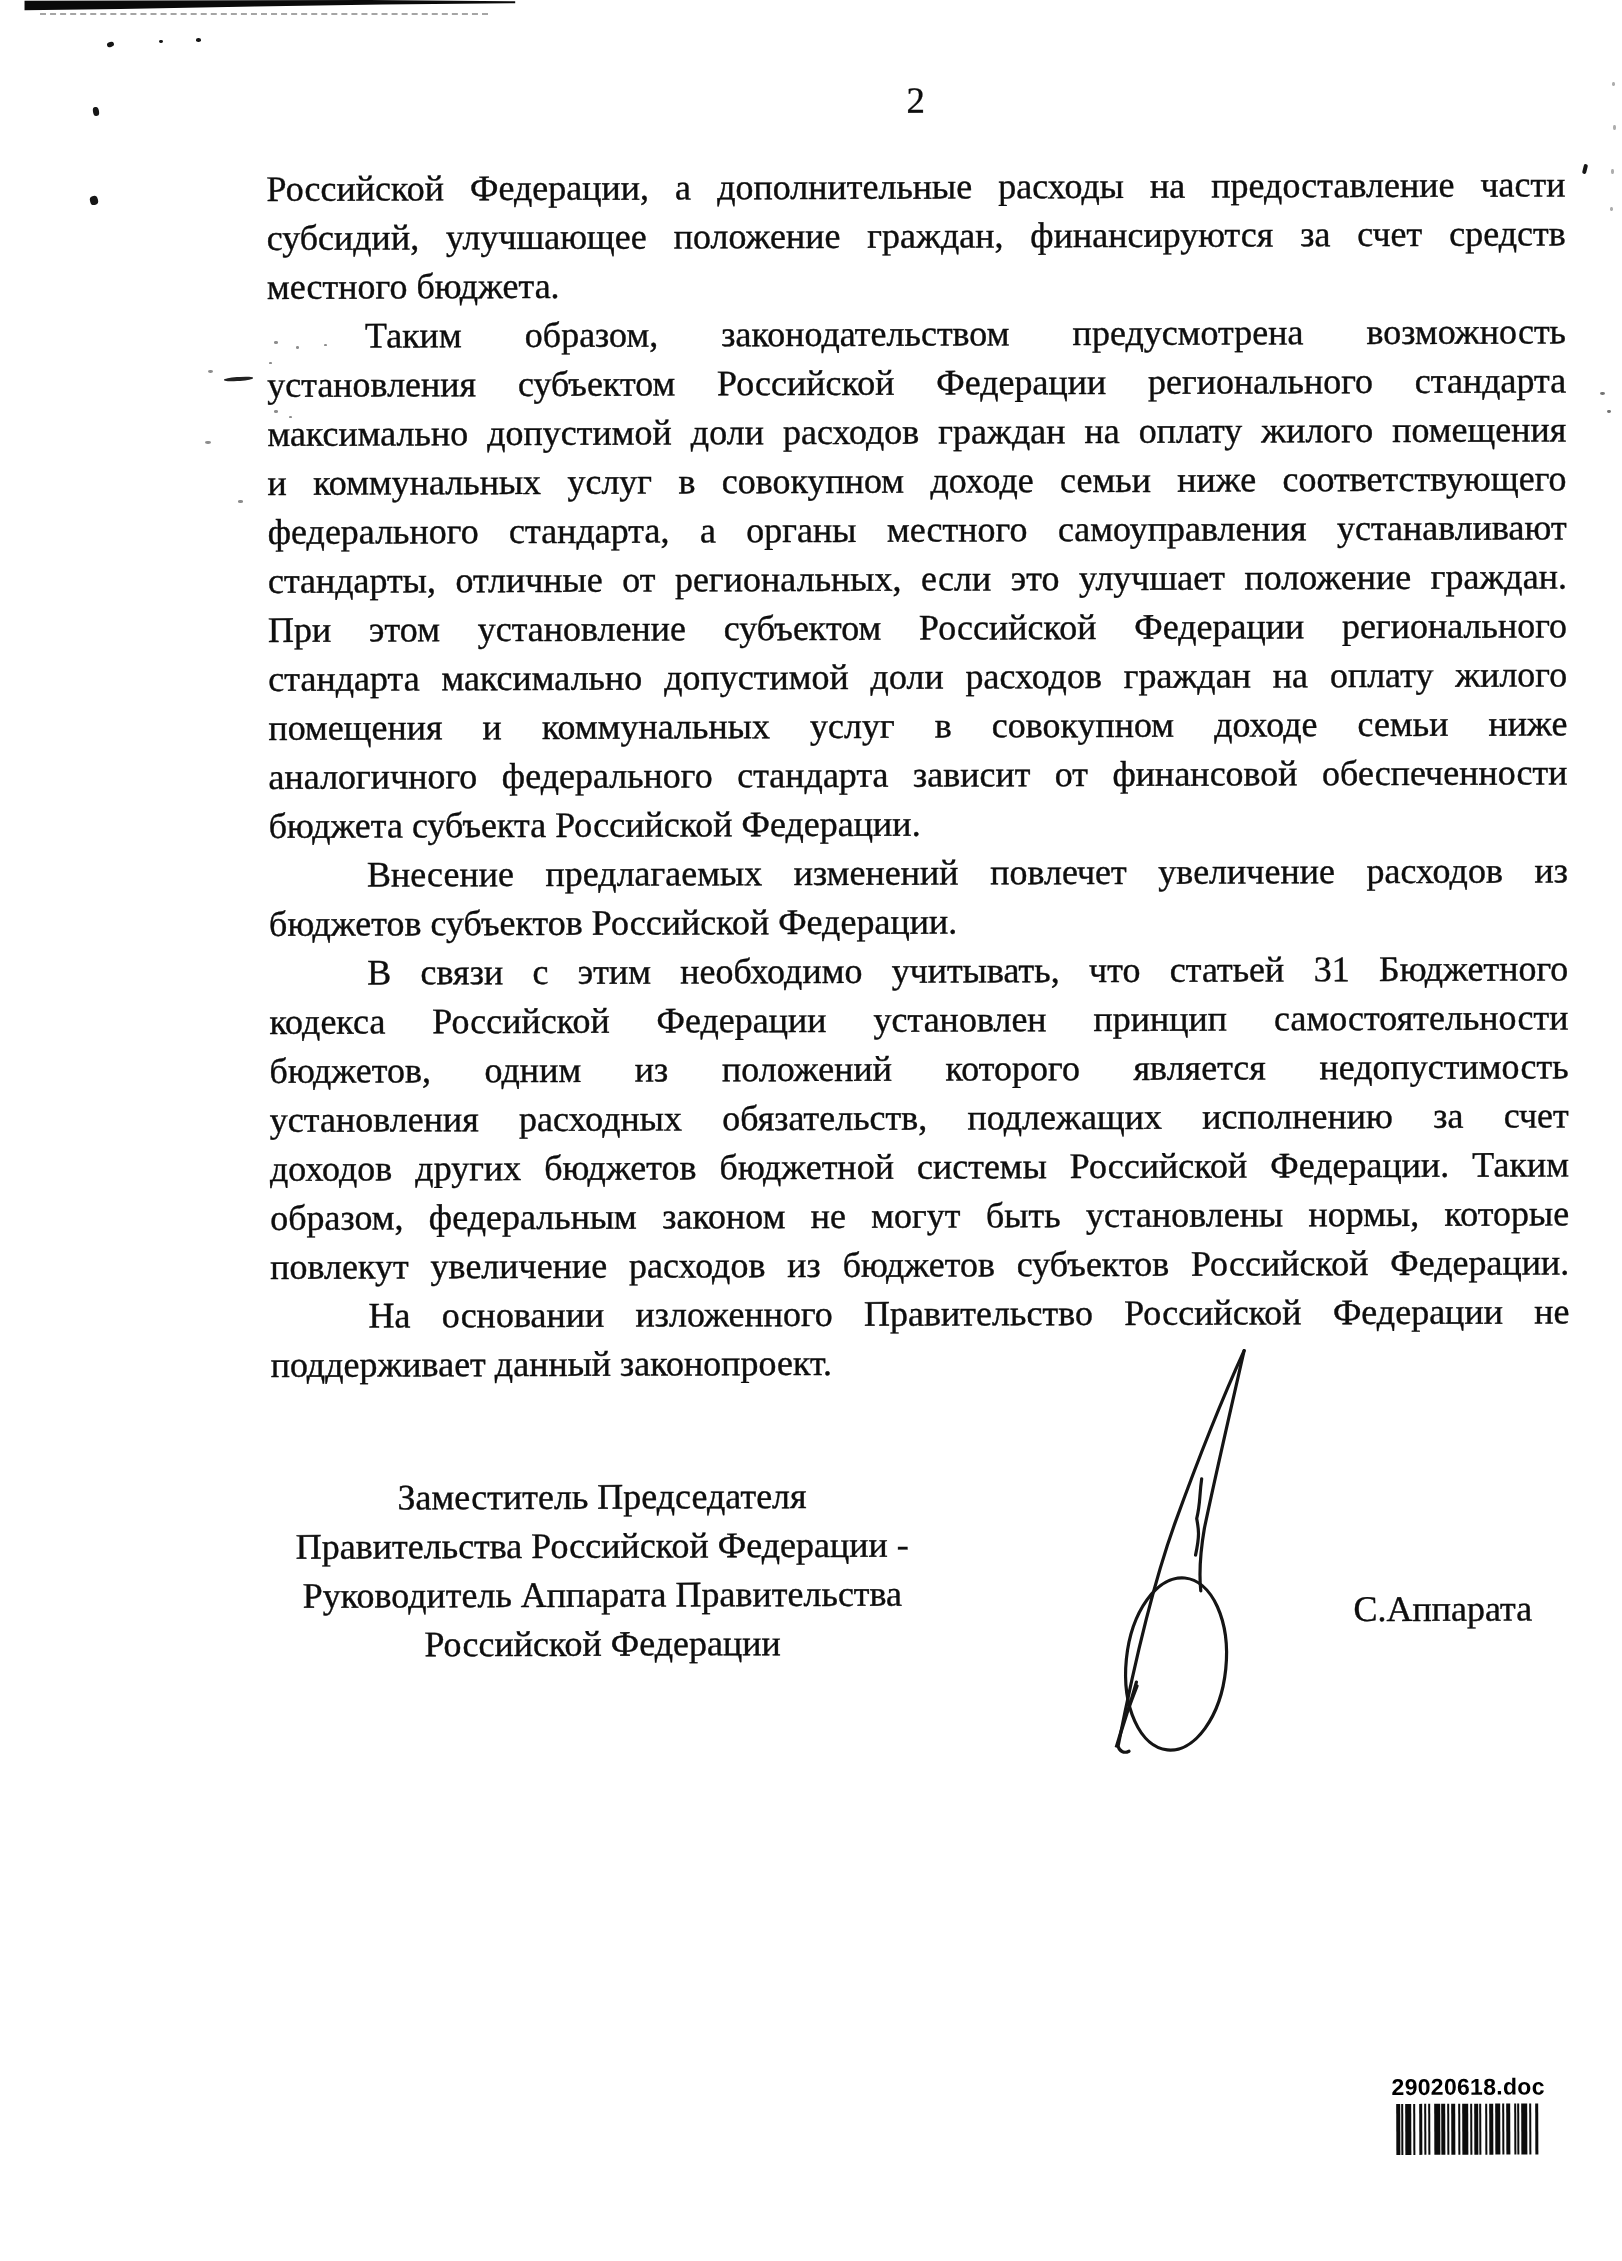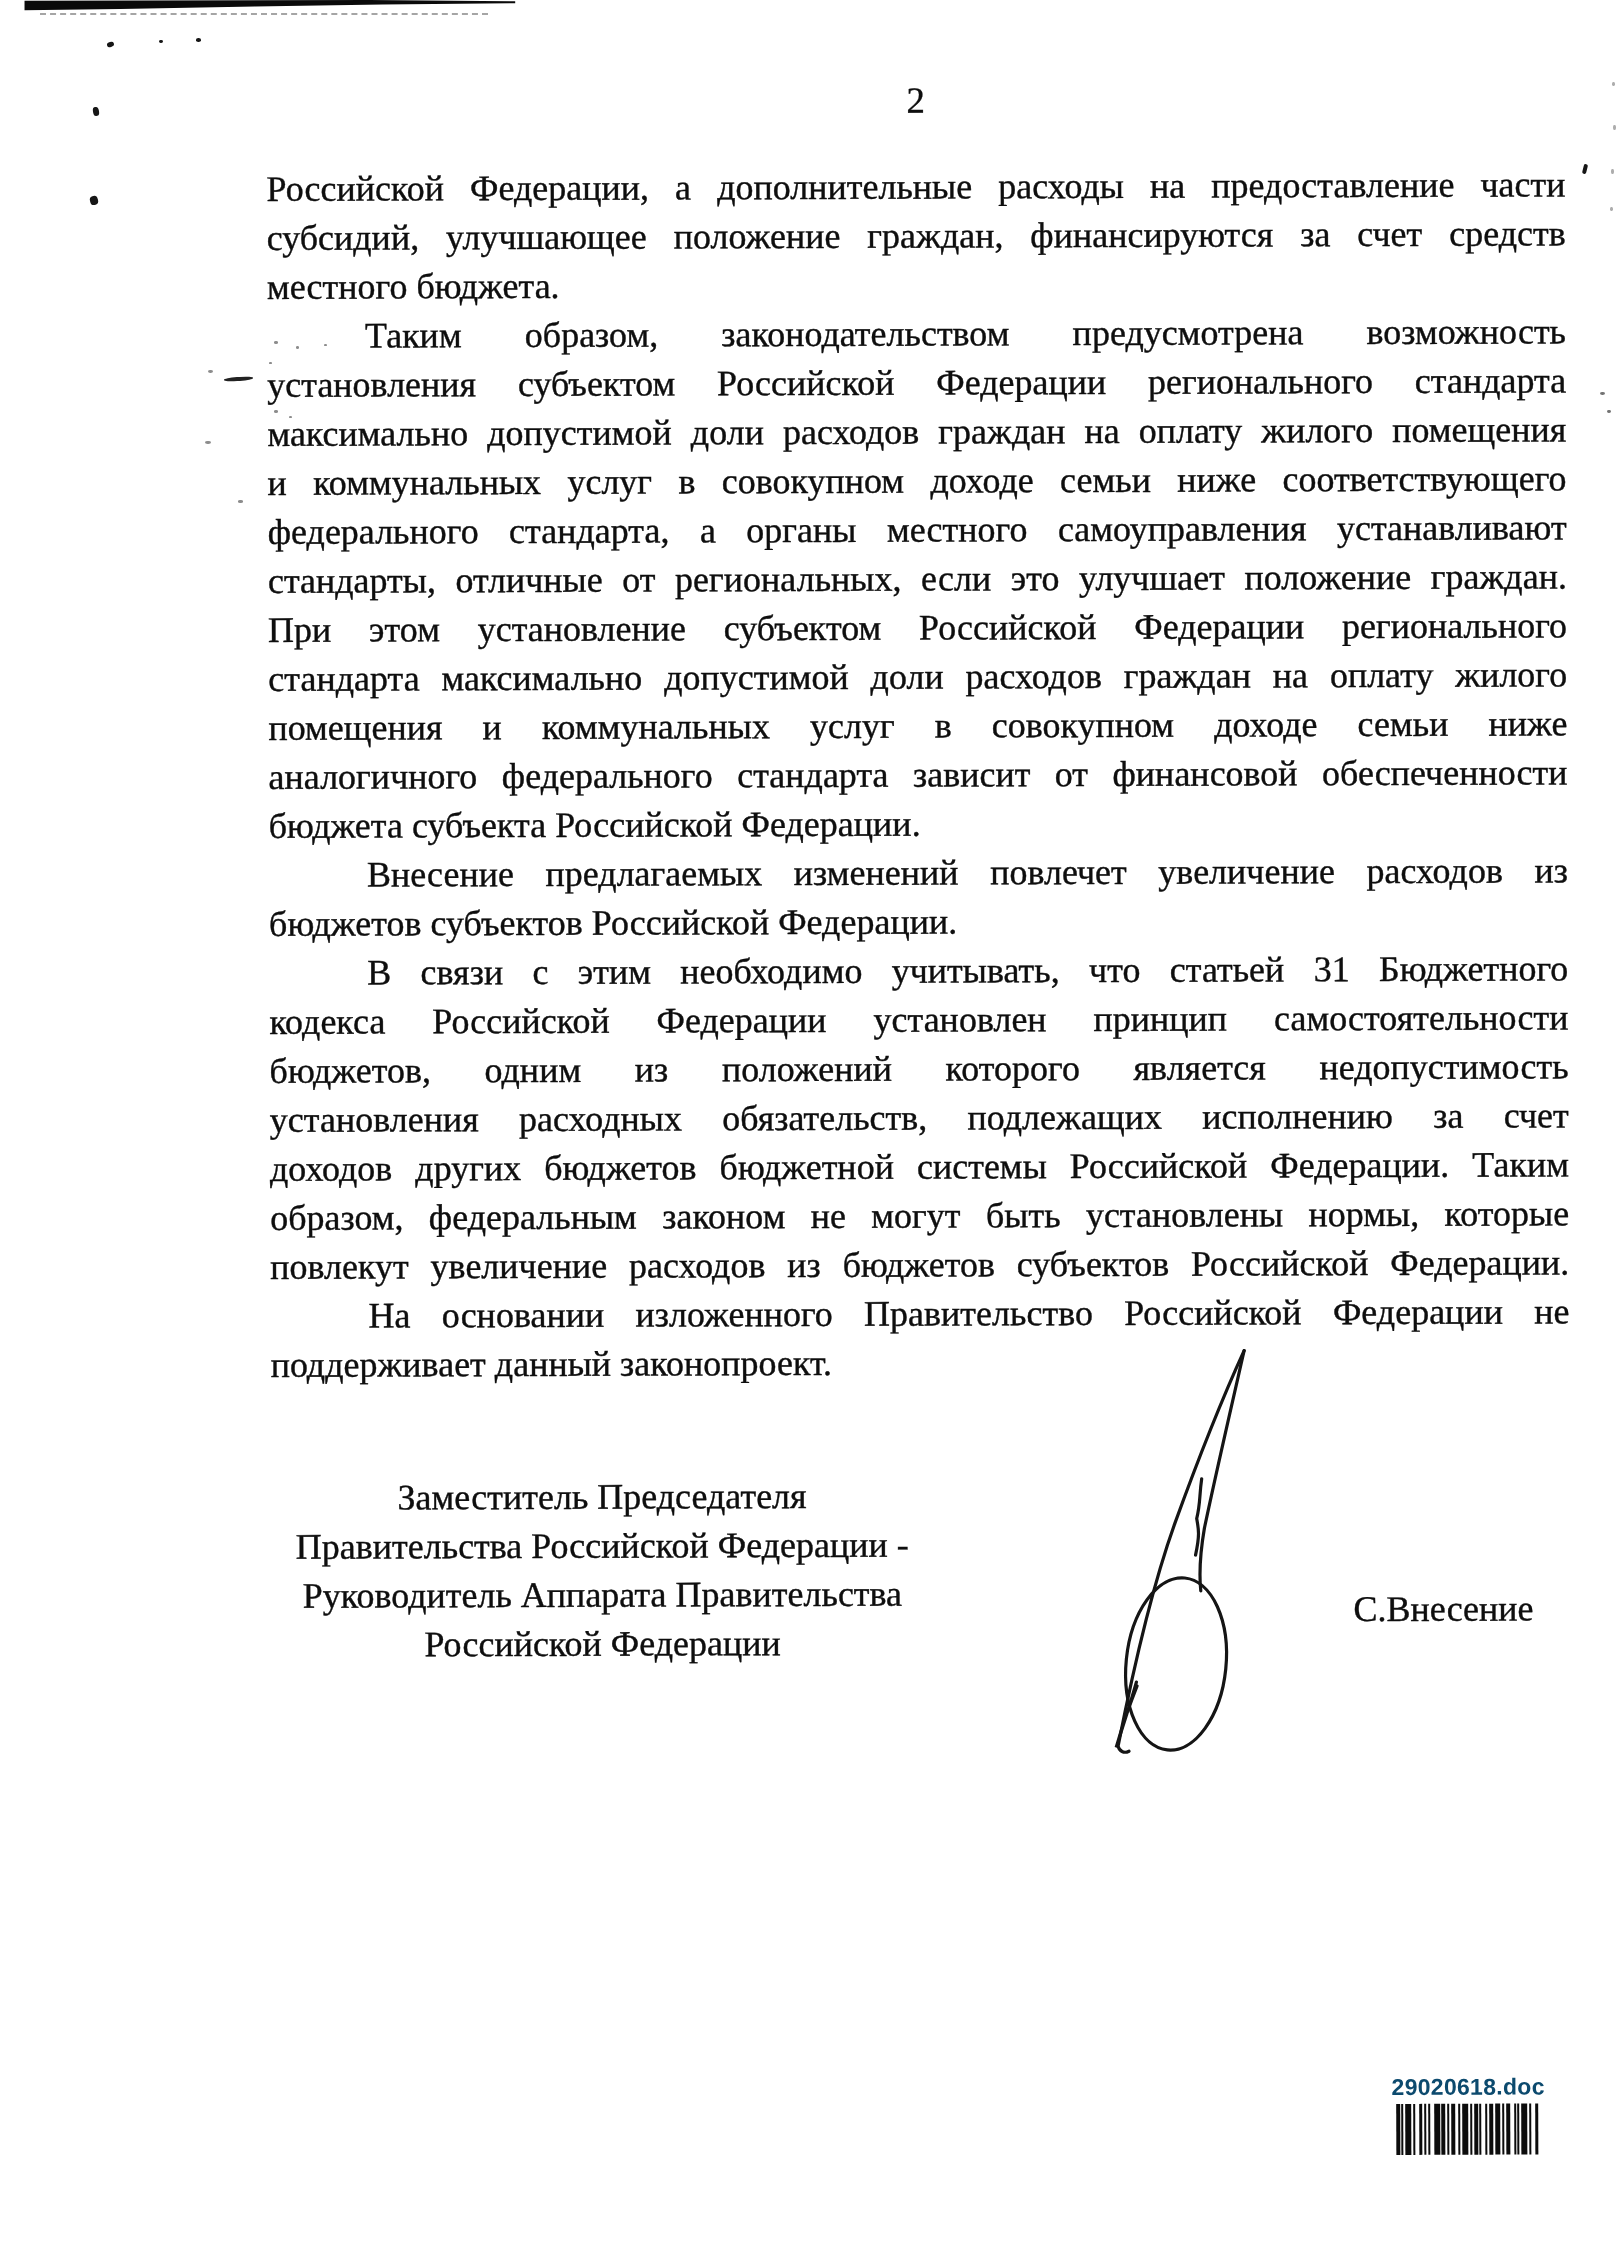--- a/index.html
+++ b/index.html
@@ -28,21 +28,21 @@
   .sig-block{position:absolute;left:261px;top:1472px;width:678px;
     text-align:center;-webkit-text-stroke:0.4px #0e0e0e;}
   .tl{height:49px;line-height:49px;font-size:36px;}
   .signer{position:absolute;left:1351px;top:1593px;font-size:36px;line-height:36px;
     -webkit-text-stroke:0.4px #0e0e0e;}
   
   .sig-svg{position:absolute;left:1037px;top:1299px;}
   
   .footer{position:absolute;left:1382px;top:2077px;width:164px;text-align:center;}
   .fname{font-family:"Liberation Sans","DejaVu Sans",sans-serif;
-    font-weight:700;font-size:23px;line-height:25.6px;color:#0c4a6e;letter-spacing:0.3px;}
+    font-weight:700;font-size:23px;line-height:25.6px;color:#000000;letter-spacing:0.3px;}
   .barcode{margin-top:3.8px;height:51px;display:flex;justify-content:center;align-items:stretch;}
   .bc-bar{background:#0c0c0c;}
   .bc-gap{background:transparent;}
   
   .edge-svg{position:absolute;left:24px;top:0;}
   .edge-dashes{position:absolute;left:40px;top:12.8px;width:448px;height:0;
     border-top:2.6px dashed rgba(30,30,30,0.40);}
   .sp{position:absolute;background:#161616;border-radius:45%;}
   .spf{position:absolute;background:#666;border-radius:45%;opacity:0.75;}
   .spl{position:absolute;background:#999;border-radius:45%;opacity:0.8;}
@@ -120,21 +120,21 @@
     </div>
 
     <svg class="sig-svg" width="269" height="461" viewBox="0 0 420 720" fill="none" stroke="#151515" stroke-width="5" stroke-linecap="round">
       <path d="M321,83 C290,150 245,262 212,352 C180,440 150,560 122,700 C124,708 131,712 139,708"></path>
       <path d="M321,83 C302,165 275,280 258,360 C251,400 249,428 252,458"></path>
       <path d="M254,283 C250,310 252,322 246,345 C249,362 251,370 244,402"></path>
       <ellipse cx="213" cy="572" rx="78" ry="135" transform="rotate(6 213 572)"></ellipse>
       <path d="M151,600 C139,642 127,676 119,702 C129,668 140,636 152,606"></path>
     </svg>
 
-    <div class="signer">С.Внесение</div>
+    <div class="signer">С.Аппарата</div>
 
     <div class="footer">
       <div class="fname">29020618.doc</div>
       <div class="barcode">
           <span class="bc-bar" style="width: 3.8px;"></span>
           <span class="bc-gap" style="width: 1.9px;"></span>
           <span class="bc-bar" style="width: 1.9px;"></span>
           <span class="bc-gap" style="width: 1.9px;"></span>
           <span class="bc-bar" style="width: 5.8px;"></span>
           <span class="bc-gap" style="width: 1.9px;"></span>

